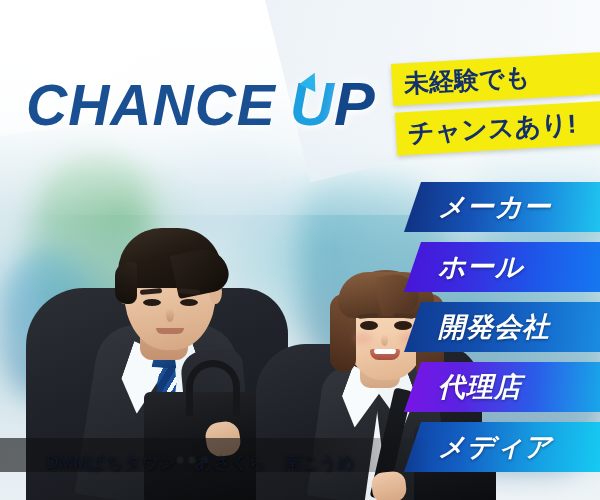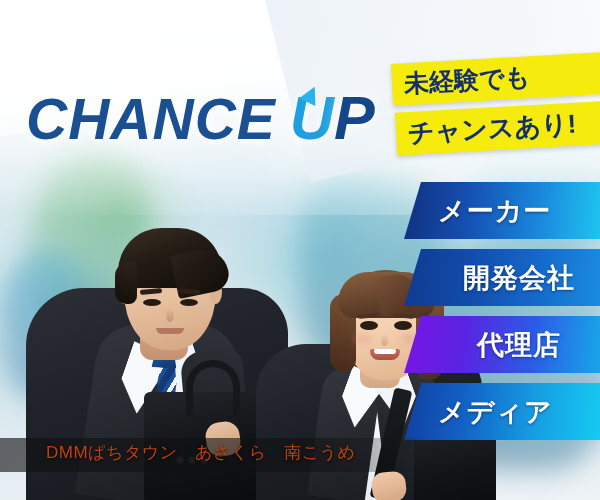--- a/index.html
+++ b/index.html
@@ -299,21 +299,21 @@
   .headline {
     position:absolute; left:24px; top:22px;
     font-size:37px; font-weight:bold; letter-spacing:-.5px;
     color:#0f2f6b; white-space:nowrap;
     text-shadow:0 1px 0 rgba(255,255,255,.9), 0 2px 5px rgba(255,255,255,.85);
   }
   .headline .num { font-size:45px; letter-spacing:-2px; }
   .headline .sm  { font-size:32px; }
 
   .chance-wrap {
-    position:absolute; left:26px; top:88px;
+    position:absolute; left:26px; top:74px;
     white-space:nowrap; line-height:1;
     text-shadow:0 2px 6px rgba(255,255,255,.9), 0 0 16px rgba(255,255,255,.8);
   }
   .chance {
     font-size:57px; font-weight:bold; font-style:italic;
     color:#1a4f91; letter-spacing:1px;
     font-family:"Liberation Sans","DejaVu Sans",sans-serif;
   }
   .upword {
     display:inline-block; position:relative; margin-left:14px;
@@ -338,45 +338,46 @@
     padding:8px 10px 9px 12px;
     white-space:nowrap;
     box-shadow:0 2px 5px rgba(0,0,0,.18);
     transform:rotate(-3.2deg);
   }
   .badge-row.r2 { margin-top:7px; font-size:26px; transform:rotate(-3.2deg) translateX(4px); }
 
   
   .cats { position:absolute; left:404px; top:182px; width:196px; }
   .cat {
-    position:relative; height:57px; margin-bottom:10px;
+    position:relative; height:50px; margin-bottom:10px;
     clip-path:polygon(17px 0, 100% 0, 100% 100%, 0 100%);
     display:flex; align-items:center;
     box-shadow:0 2px 6px rgba(0,0,0,.22);
+    font-style:italic;
   }
   .cat-label {
     color:#ffffff; font-weight:bold; font-size:27px; letter-spacing:1px;
     margin-left:34px; white-space:nowrap;
     text-shadow:0 1px 3px rgba(0,20,60,.55);
   }
   .cat.c0 { background:linear-gradient(95deg,#10307f 0%,#1551b4 34%,#1a86dc 68%,#1fc4f0 100%); }
   .cat.c1 { background:linear-gradient(95deg,#4a14d8 0%,#3a2ae0 30%,#1f53e8 64%,#1578f0 100%); }
-  .cat.c2 { background:linear-gradient(95deg,#0f3a8f 0%,#124cab 34%,#1569cb 68%,#1a8ce0 100%);justify-content:center; }
-  .cat.c3 { background:linear-gradient(95deg,#7a14e6 0%,#5a23e2 30%,#2a5ce8 66%,#18a6e8 100%);justify-content:center; }
+  .cat.c2 { background:linear-gradient(95deg,#0f3a8f 0%,#124cab 34%,#1569cb 68%,#1a8ce0 100%); }
+  .cat.c3 { background:linear-gradient(95deg,#7a14e6 0%,#5a23e2 30%,#2a5ce8 66%,#18a6e8 100%); }
   .cat.c4 { background:linear-gradient(95deg,#0f3fa0 0%,#1360c4 30%,#169ce2 66%,#16caf2 100%); }
   .cat.c4 { margin-bottom:4px; }
 
   
   .caption-bar {
     position:absolute; left:0; bottom:28px; width:430px; height:34px;
     background:linear-gradient(90deg, rgba(15,16,18,.62) 0%, rgba(15,16,18,.58) 72%, rgba(15,16,18,0) 100%);
   }
   .caption-text {
-    position:absolute; left:46px; bottom:36px;
-    color:#c2410c; font-size:17px; letter-spacing:.5px; white-space:nowrap;
+    position:absolute; left:46px; bottom:26px;
+    color:#0f172a; font-size:17px; letter-spacing:.5px; white-space:nowrap;
     text-shadow:0 1px 3px rgba(0,0,0,.8);
   }
 </style>
 </head>
 <body>
 
 <div id="banner">
 
   <div class="bg-base"></div>
   <div class="bg-blur-shape bs1"></div>
@@ -454,20 +455,23 @@
 
   <div class="badge-group">
     <div class="badge-row r1">未経験でも</div>
     <div class="badge-row r2">チャンスあり!</div>
   </div>
 
   <div class="cats">
     <div class="cat c0">
       <span class="cat-label">メーカー</span>
     </div>
+    <div class="cat c1">
+      <span class="cat-label">ホール</span>
+    </div>
     <div class="cat c2">
       <span class="cat-label">開発会社</span>
     </div>
     <div class="cat c3">
       <span class="cat-label">代理店</span>
     </div>
     <div class="cat c4">
       <span class="cat-label">メディア</span>
     </div>
   </div>

